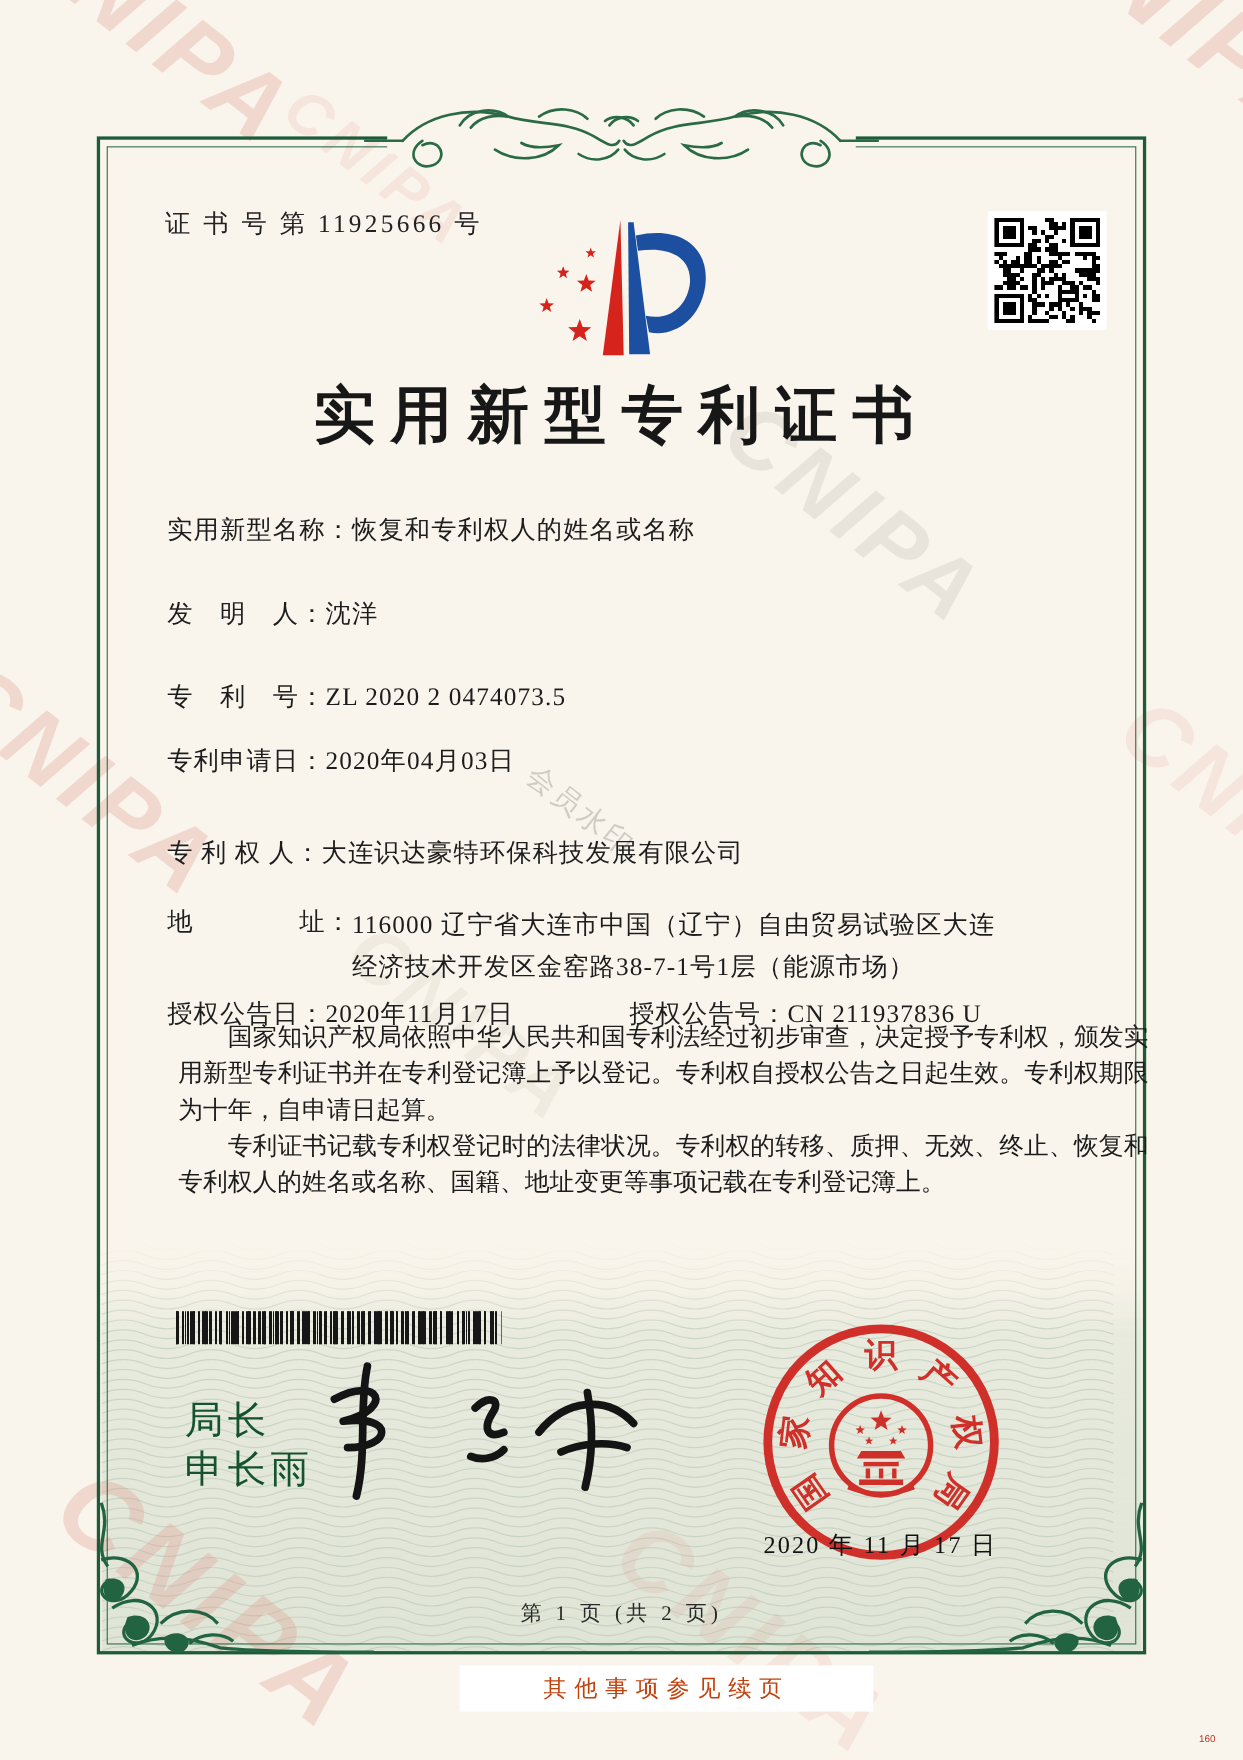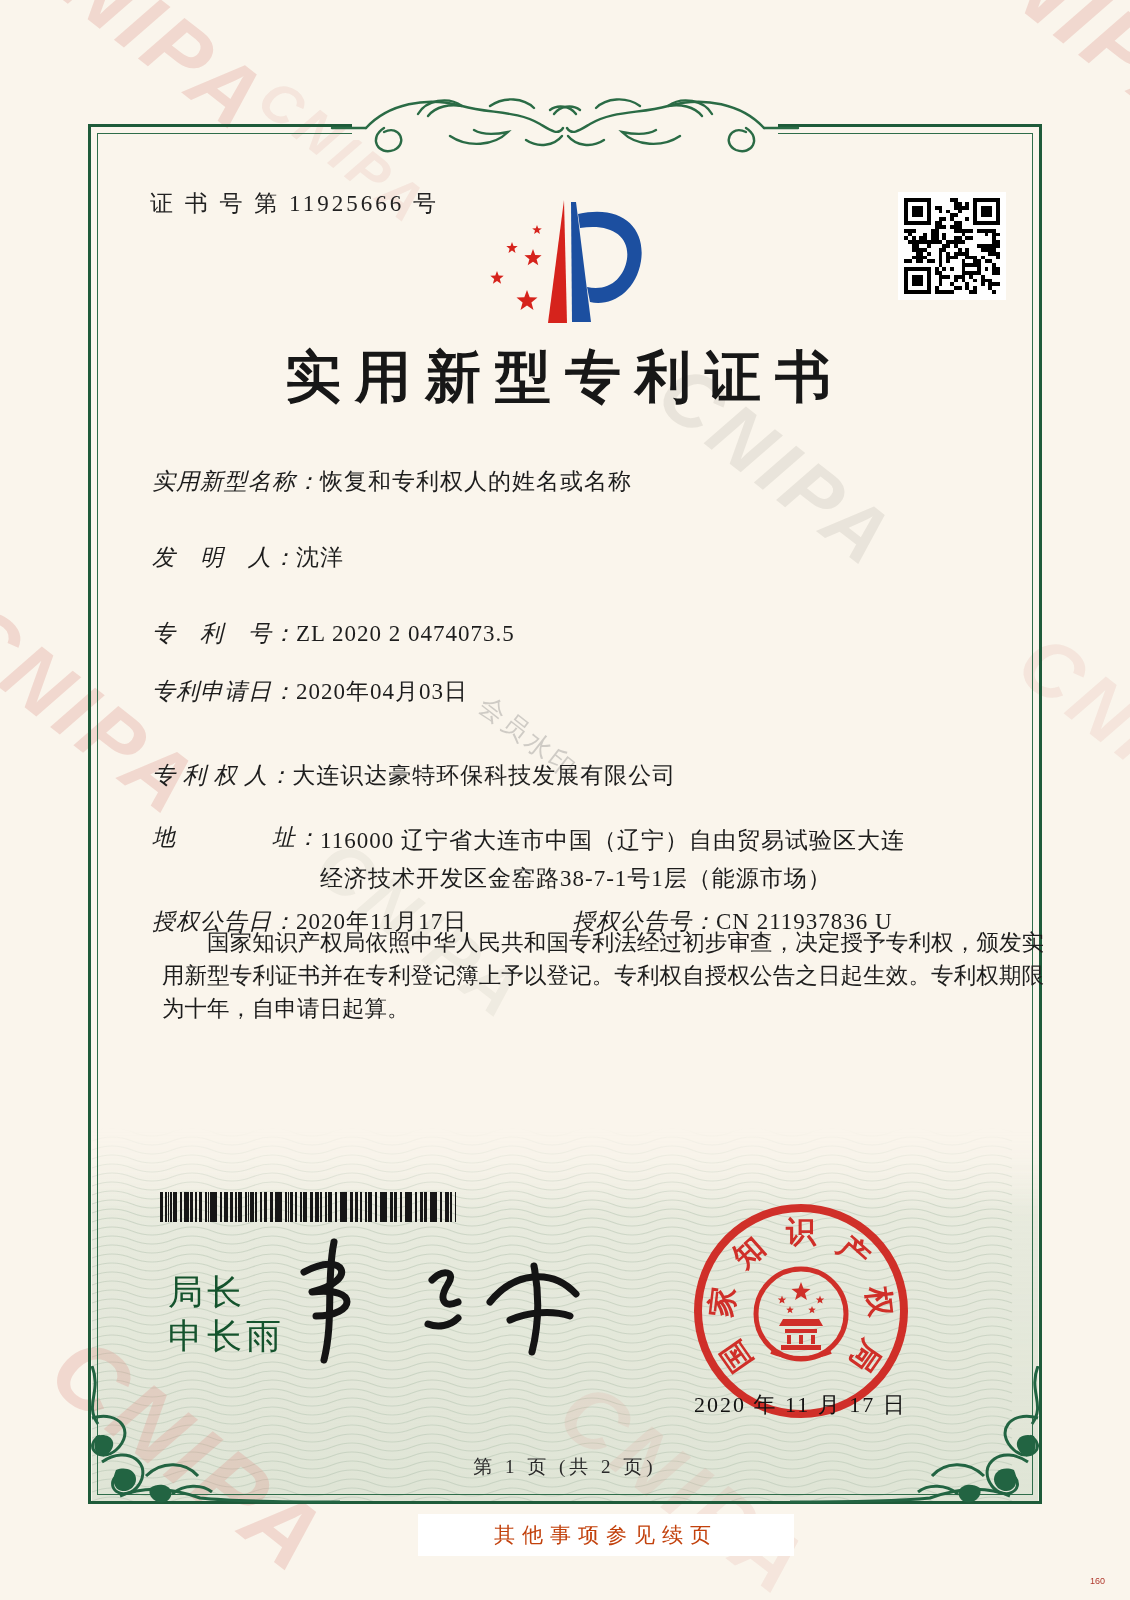--- a/index.html
+++ b/index.html
@@ -31,21 +31,21 @@
 
   
   .cert-no{position:absolute;left:150px;top:188px;font-size:23px;letter-spacing:3px;color:#222;}
   .qr{position:absolute;left:898px;top:192px;width:108px;height:108px;background:#fff;padding:6px;box-sizing:border-box;}
   .logo{position:absolute;left:460px;top:168px;}
   .title{position:absolute;left:0;top:340px;width:1130px;text-align:center;
     font-size:56px;font-weight:700;letter-spacing:14px;color:#171717;}
 
   
   .frow{position:absolute;left:152px;font-size:23px;color:#1d1d1d;white-space:nowrap;}
-  .flabel{letter-spacing:1px;font-style:italic;}
+  .flabel{letter-spacing:1px;}
   .fvalue{letter-spacing:1px;}
   .addr-val{display:inline-block;vertical-align:top;white-space:normal;width:600px;line-height:38px;}
   .grant-no{position:absolute;left:420px;top:0;white-space:nowrap;}
 
   
   .body-text{position:absolute;left:130px;top:926px;width:882px;font-size:22.5px;
     line-height:33px;color:#1c1c1c;text-align:justify;margin-left:32px;}
   .body-text p{margin:0;text-indent:2em;}
 
   
@@ -440,20 +440,21 @@
   <div class="frow" style="top:822px;">
     <span class="flabel" style="vertical-align:top;">地　　　　址：</span><span class="fvalue addr-val"><span>116000 辽宁省大连市中国（辽宁）自由贸易试验区大连</span><br><span>经济技术开发区金窑路38-7-1号1层（能源市场）</span></span>
   </div>
   <div class="frow" style="top:890px;width:880px;margin-top:16px;">
     <span><span class="flabel">授权公告日：</span><span class="fvalue">2020年11月17日</span></span>
     <span class="grant-no"><span class="flabel">授权公告号：</span><span class="fvalue">CN 211937836 U</span></span>
   </div>
 
   <div class="body-text">
     <p>国家知识产权局依照中华人民共和国专利法经过初步审查，决定授予专利权，颁发实用新型专利证书并在专利登记簿上予以登记。专利权自授权公告之日起生效。专利权期限为十年，自申请日起算。</p>
+    <p>专利证书记载专利权登记时的法律状况。专利权的转移、质押、无效、终止、恢复和专利权人的姓名或名称、国籍、地址变更等事项记载在专利登记簿上。</p>
   </div>
 
   <div class="barcode"></div>
 
   <div class="director">
     <div>局长</div>
     <div>申长雨</div>
   </div>
 
   <svg class="signature" width="310" height="150" viewBox="0 0 310 150">

